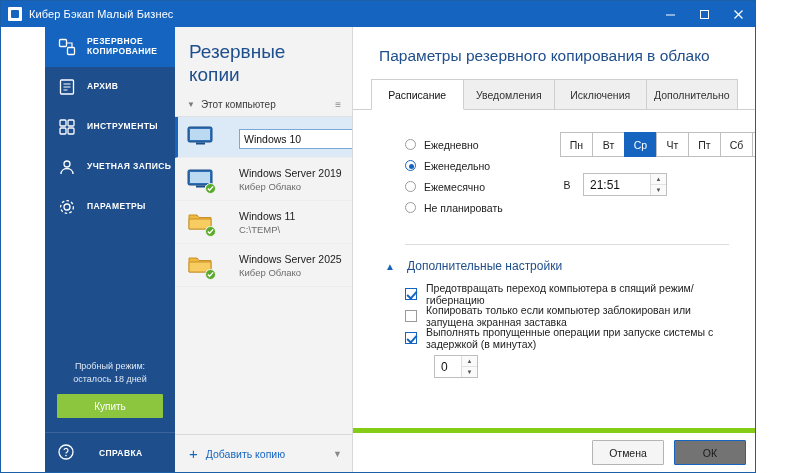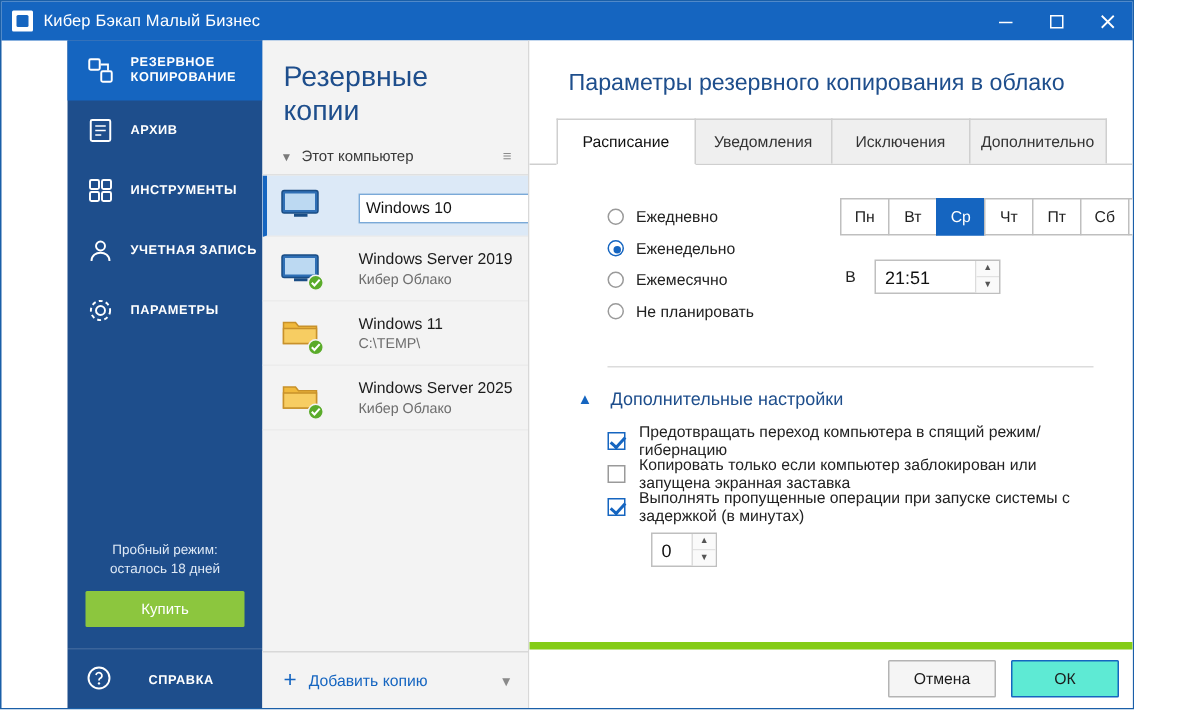--- a/index.html
+++ b/index.html
@@ -340,21 +340,21 @@
   }
   .btn {
     min-width: 72px; height: 25px;
     border: 1px solid #b4b4b4;
     background: #f5f5f5;
     font-size: 10.5px;
     color: #1b1b1b;
     display: flex; align-items: center; justify-content: center;
     border-radius: 1px;
   }
-  .btn.primary { border-color: #1565c0; background: #5eead4; }
+  .btn.primary { border-color: #1565c0; background: #737373; }
 </style>
 </head>
 <body>
 
 <div id="app">
 
   <div class="titlebar">
     <div class="app-icon"></div>
     <div class="title-text">Кибер Бэкап Малый Бизнес</div>
     <div class="spacer"></div>

